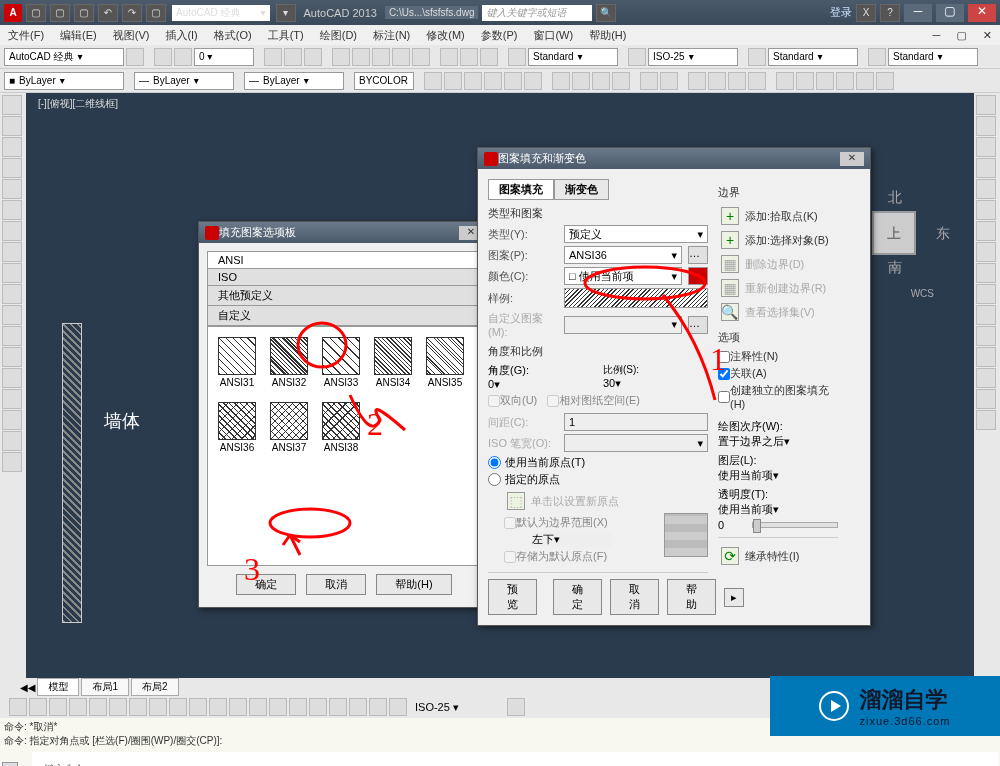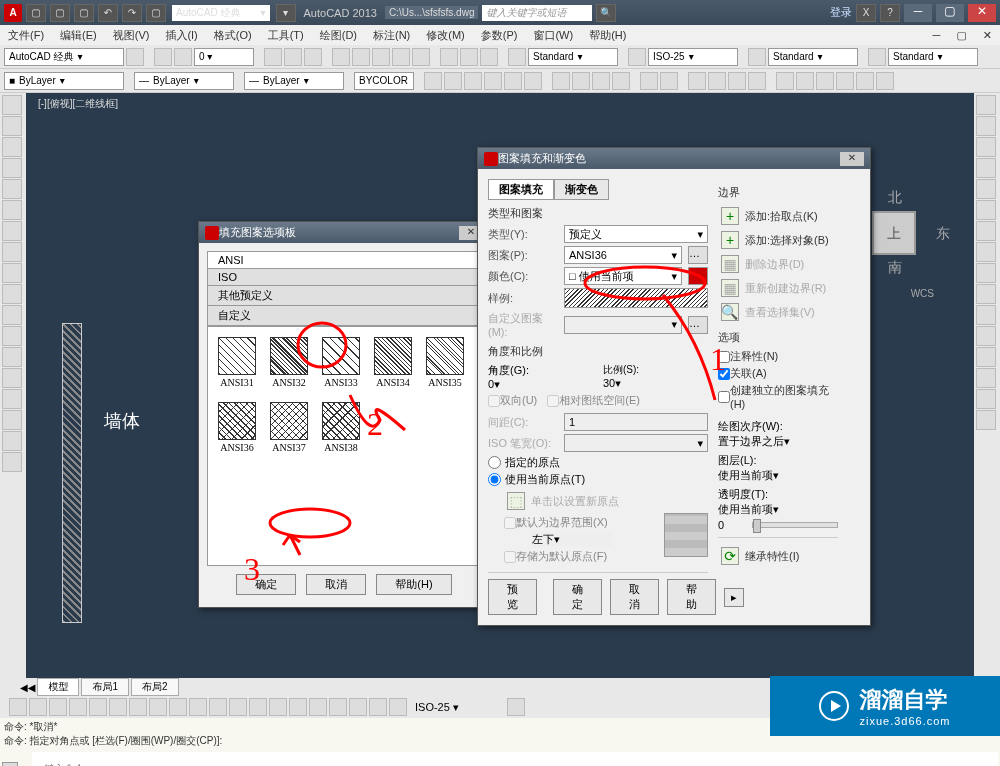--- a/index.html
+++ b/index.html
@@ -46,21 +46,21 @@
 
 .dialog { position: absolute; background: #f0f0f0; border: 1px solid #555; box-shadow: 2px 2px 6px rgba(0,0,0,0.5); }
 .dlg-title { background: linear-gradient(#6a7a8a, #4a5a6a); color: #fff; padding: 3px 6px; font-size: 11px; display: flex; align-items: center; gap: 0; }
 .dlg-title .logo { width: 14px; height: 14px; background: #c00; border-radius: 2px; }
 .dlg-close { margin-left: auto; width: 24px; height: 14px; background: #ccc; text-align: center; font-size: 10px; color: #333; }
 .dlg-body { padding: 8px; }
 .palette-tabs { display: flex; border-bottom: 1px solid #999; flex-direction: column; }
 .palette-tabs .tab { padding: 2px 10px; background: #e0e0e0; border: 1px solid #999; border-bottom: none; font-size: 11px; }
 .palette-tabs .tab.active { background: #fff; }
 .palette-grid { background: #fff; border: 1px solid #999; padding: 10px; height: 240px; display: flex; flex-wrap: wrap; gap: 14px; align-content: flex-start; }
-.swatch-wrap { display: flex; flex-direction: column; align-items: center; gap: 2px; font-family: Liberation Serif, serif; }
+.swatch-wrap { display: flex; flex-direction: column; align-items: center; gap: 2px; }
 .swatch { width: 38px; height: 38px; border: 1px solid #333; }
 .swatch-label { font-size: 10px; }
 .dlg-buttons { display: flex; gap: 10px; justify-content: center; padding: 8px 0 4px 0; }
 .dlg-btn { padding: 2px 18px; background: #e8e8e8; border: 1px solid #888; font-size: 11px; }
 
 
 .hatch-dlg .body { display: flex; gap: 10px; padding: 10px; }
 .hatch-left { width: 220px; }
 .hatch-right { width: 120px; }
 .htabs { display: flex; font-weight: bold; }
@@ -85,21 +85,21 @@
 .tabs-row { background: #e8e8e8; height: 18px; display: flex; align-items: center; font-size: 10px; padding: 0 20px; gap: 2px; }
 .tabs-row .mtab { padding: 1px 10px; background: #f8f8f8; border: 1px solid #aaa; }
 .tool-row-btm { background: #e8e8e8; height: 22px; display: flex; align-items: center; padding: 0 9px; gap: 2px; }
 .tool-row-btm .tb { width: 18px; height: 18px; background: #ddd; border: 1px solid #bbb; }
 .cmd-area { background: #f8f8f0; padding: 2px 4px; font-size: 10px; color: #333; }
 .cmd-line { display: flex; align-items: center; background: #f8f8f0; padding: 2px; }
 .cmd-line .prompt-icon { width: 16px; height: 14px; background: #ddd; border: 1px solid #999; margin-right: 4px; }
 .cmd-line input { flex: 1; border: none; background: #fff; padding: 11px; font-size: 10px; font-style: italic; color: #aaa; }
 
 
-.watermark { position: absolute; bottom: 30px; right: 0; width: 230px; height: 60px; background: #0078b8; color: #ffffff; display: flex; align-items: center; justify-content: center; gap: 10px; font-size: 14px; margin-left: 46px; }
+.watermark { position: absolute; bottom: 30px; right: 0; width: 230px; height: 60px; background: #0078b8; color: #0f172a; display: flex; align-items: center; justify-content: center; gap: 10px; font-size: 14px; margin-left: 46px; }
 .watermark .play { width: 30px; height: 30px; border: 2px solid #fff; border-radius: 50%; display: flex; align-items: center; justify-content: center; }
 .watermark .play::before { content: ""; border-left: 10px solid #fff; border-top: 6px solid transparent; border-bottom: 6px solid transparent; margin-left: 3px; }
 
 
 .anno-svg { position: absolute; top: 0; left: 0; pointer-events: none; }
 .anno-circle { stroke: red; stroke-width: 3; fill: none; }
 .anno-line { stroke: red; stroke-width: 3; fill: none; }
 .anno-text { fill: red; font-size: 32px; font-family: cursive; }
 </style>
 </head>
@@ -469,26 +469,26 @@
         </div>
       <div class="field-row">
           <span class="lbl" style="color:#aaa">ISO 笔宽(O):</span>
           <div class="sel" style="background:#eee">
             <span></span>
             <span>▾</span>
           </div>
         </div>
 
       <label class="radio">
+          <input type="radio" name="orig" checked="" style="">
+          <span>使用当前原点(T)</span>
+        </label>
+      <label class="radio">
           <input type="radio" name="orig" style="">
           <span>指定的原点</span>
-        </label>
-      <label class="radio">
-          <input type="radio" name="orig" checked="" style="">
-          <span>使用当前原点(T)</span>
         </label>
       <div style="padding-left:16px">
         <div class="side-btn disabled">
             <div class="icon">⬚</div>
             <span>单击以设置新原点</span>
           </div>
         <div style="display:flex;gap:6px;align-items:flex-start">
           <div style="flex:1">
             <label class="chk">
                 <input type="checkbox" disabled="" style="">

